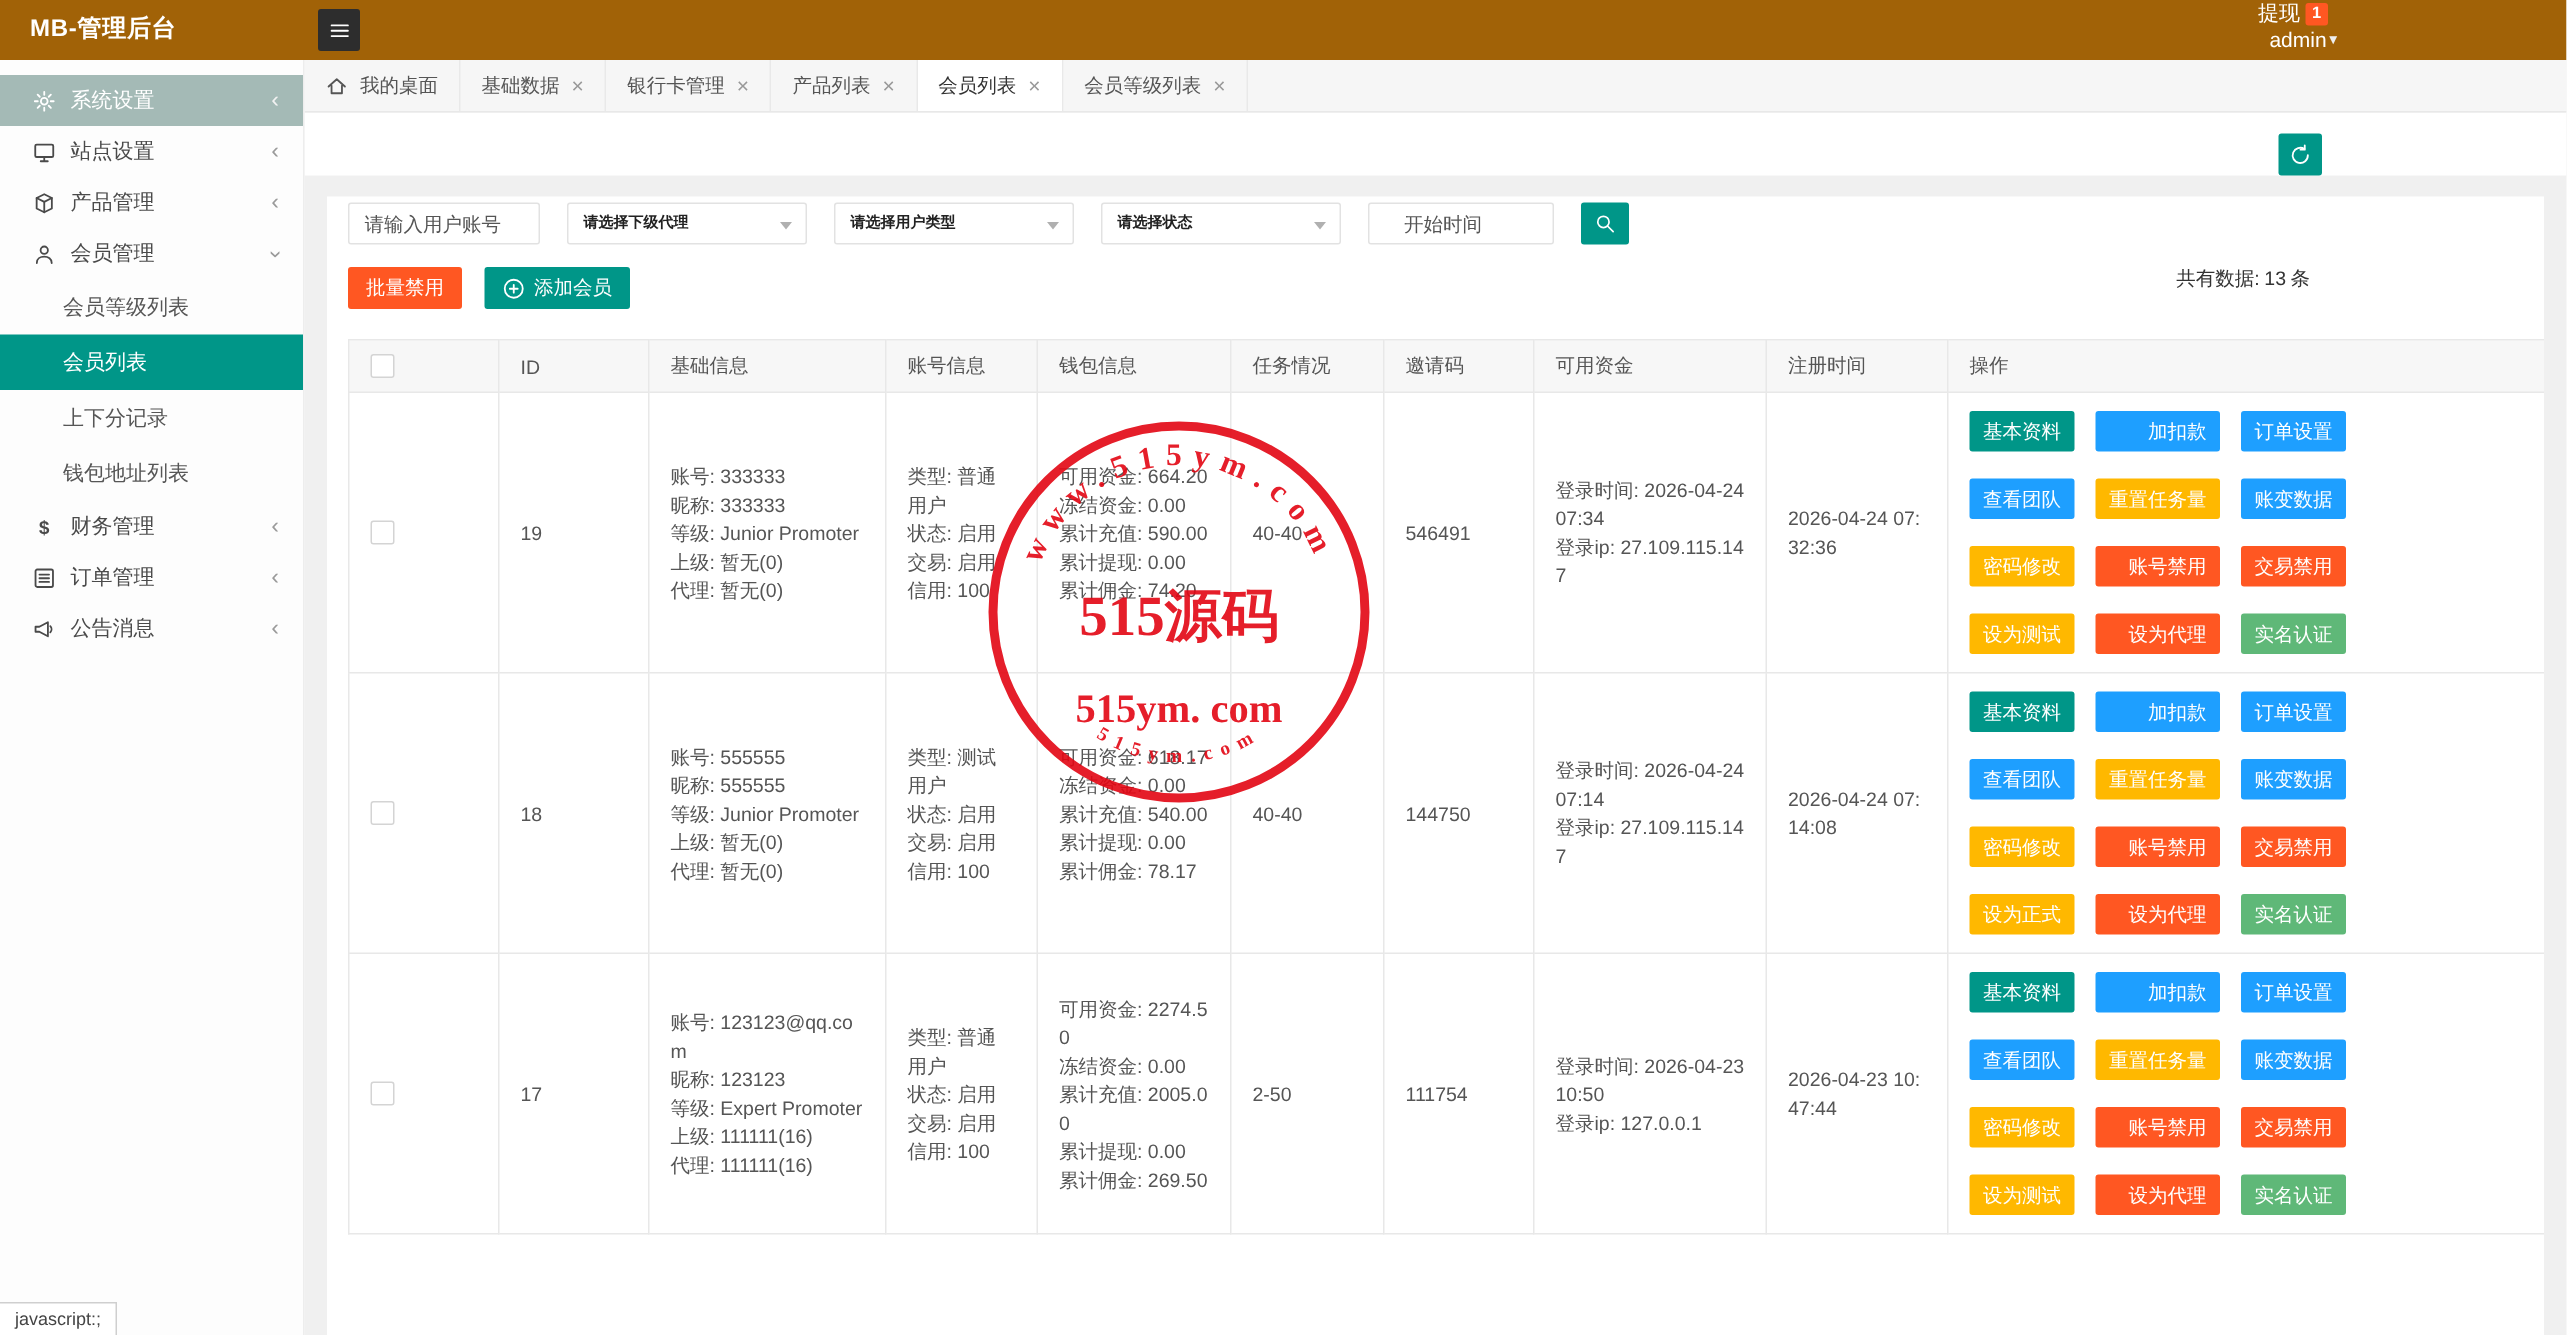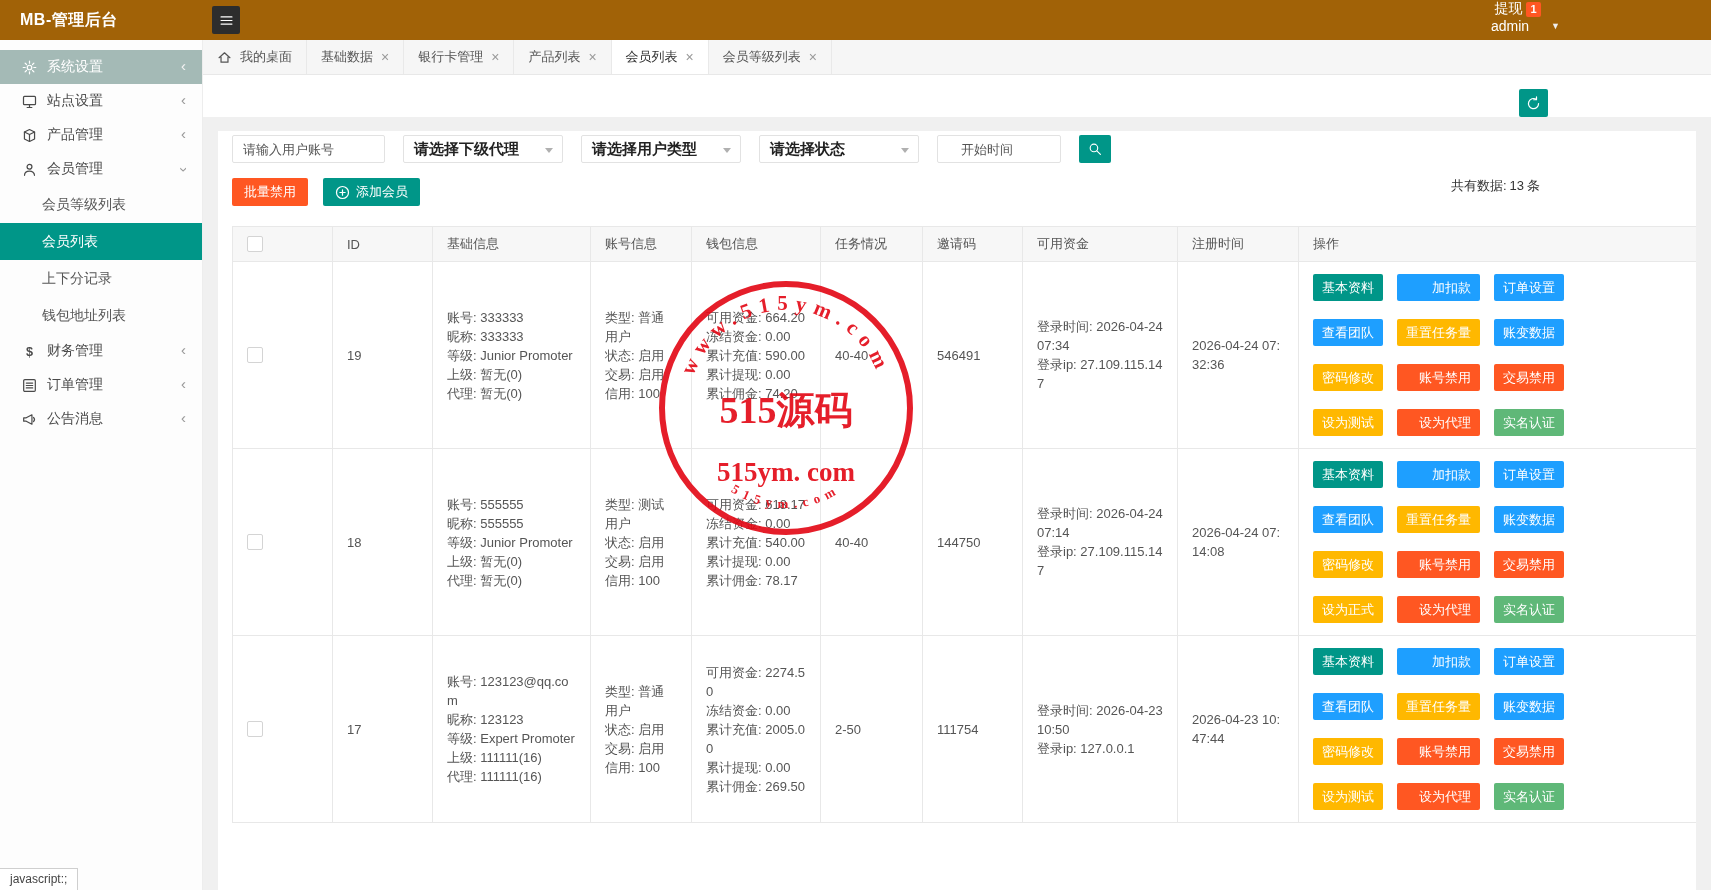--- a/index.html
+++ b/index.html
@@ -12,21 +12,21 @@
   .icn { display:inline-flex; align-items:center; justify-content:center; }
   .icn svg { width:15px; height:15px; display:block; stroke:currentColor; fill:none; stroke-width:1.3; stroke-linecap:round; stroke-linejoin:round; }
 
   
   .topbar { position:absolute; top:0; left:0; width:1711px; height:40px; background:#a16207; color:#fff; z-index:30; }
   .topbar-title { position:absolute; left:20px; top:0; line-height:40px; font-size:16px; font-weight:bold; letter-spacing:.5px; }
   .hamburger { position:absolute; left:212px; top:6px; width:28px; height:28px; background:#2d2d2d; border-radius:2px; display:flex; align-items:center; justify-content:center; cursor:pointer; color:#fff; }
   .topbar-right { position:absolute; right:151px; top:0; height:40px; display:flex; align-items:center;flex-direction:column; }
   .withdraw { display:flex; align-items:center; gap:4px; font-size:14px; cursor:pointer; }
   .badge { background:var(--red); color:#fff; font-size:11px; line-height:15px; padding:0 4px; border-radius:2px; font-weight:bold; }
-  .admin { margin-left:16px; display:flex; align-items:center; gap:22px; font-size:14px; cursor:pointer; }
+  .admin { margin-left:16px; display:flex; align-items:center; gap:0; font-size:14px; cursor:pointer; }
   .caret-down { font-size:9px; color:#eee; }
 
   
   .sidebar { position:absolute; top:40px; left:0; width:203px; height:850px; background:#fdfdfd; border-right:1px solid #ededed; z-index:20; padding-top:10px; }
   .sb-item { height:34px; display:flex; align-items:center; padding:0 12px 0 22px; color:#4a4a4a; font-size:14px; cursor:pointer; position:relative; gap:10px;font-family:Liberation Mono, monospace; }
   .sb-item .sb-arrow { position:absolute; right:14px; color:#9a9a9a; font-size:15px; }
   .sb-item.hl { background:#a4bab6; color:#fff; }
   .sb-item.hl .sb-arrow { color:#f2f2f2; }
   .sb-arrow.down { transform:rotate(-90deg); display:inline-block; }
   .sb-sub { height:37px; line-height:37px; padding-left:42px; font-size:14px; color:#565656; cursor:pointer; }
@@ -42,23 +42,23 @@
   
   .topstrip { position:absolute; top:75px; left:203px; right:0; height:42px; background:#fff; }
   .refresh-btn { position:absolute; top:14px; right:163px; width:29px; height:28px; background:var(--teal); border:none; border-radius:2px; color:#fff; cursor:pointer; display:flex; align-items:center; justify-content:center; }
 
   
   .card { position:absolute; top:131px; left:218px; width:1478px; bottom:0; background:#fff; padding:2px 14px 0; overflow:hidden; }
 
   .filters { display:flex; align-items:center; gap:18px; margin-top:2px; }
   .f-input { height:28px; border:1px solid #e2e2e2; border-radius:2px; padding:0 10px; font-size:13px; color:#333; font-family:inherit; background:#fff; outline:none; }
   .f-input::placeholder { color:#555; }
-  .f-account { width:153px; }
+  .f-account { width:128px; }
   .f-time { width:124px;padding-left:23px; }
-  .f-select { position:relative; width:160px; height:28px; border:1px solid #e2e2e2; border-radius:2px; background:#fff; font-size:15px; color:#222; font-weight:bold; line-height:26px; padding:0 40px 0 10px; cursor:pointer; white-space:nowrap; overflow:hidden; }
+  .f-select { position:relative; width:160px; height:28px; border:1px solid #e2e2e2; border-radius:2px; background:#fff; font-size:10px; color:#222; font-weight:bold; line-height:26px; padding:0 40px 0 10px; cursor:pointer; white-space:nowrap; overflow:hidden; }
   .f-select::after { content:""; position:absolute; right:9px; top:12px; border-left:4px solid transparent; border-right:4px solid transparent; border-top:5px solid #b0b0b0; }
   .search-btn { width:32px; height:28px; background:var(--teal); border:none; border-radius:2px; color:#fff; cursor:pointer; display:flex; align-items:center; justify-content:center; }
   .search-btn svg { width:14px; height:14px; }
 
   .toolbar { margin-top:15px; display:flex; align-items:center; height:28px; }
   .btn { height:28px; border:none; border-radius:2px; color:#fff; font-size:13px; padding:0 12px; cursor:pointer; font-family:inherit; display:inline-flex; align-items:center; gap:6px; }
   .btn-danger { background:var(--red); }
   .btn-teal { background:var(--teal); margin-left:15px; }
   .total { position:absolute; right:156px; top:46px; font-size:13px; color:#333; }
   .total b { font-weight:normal; margin:0 3px; }

